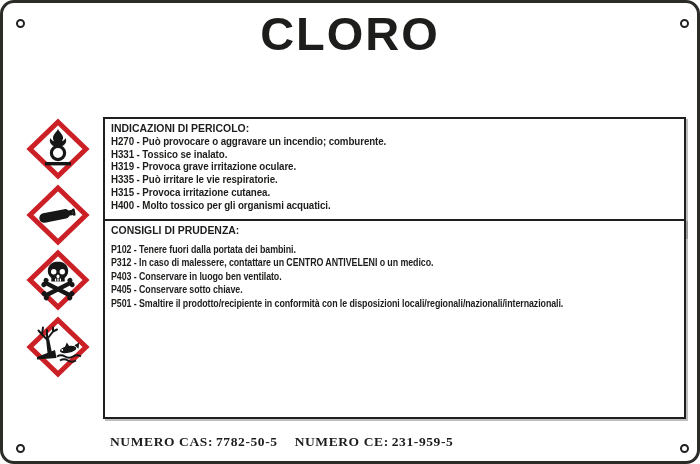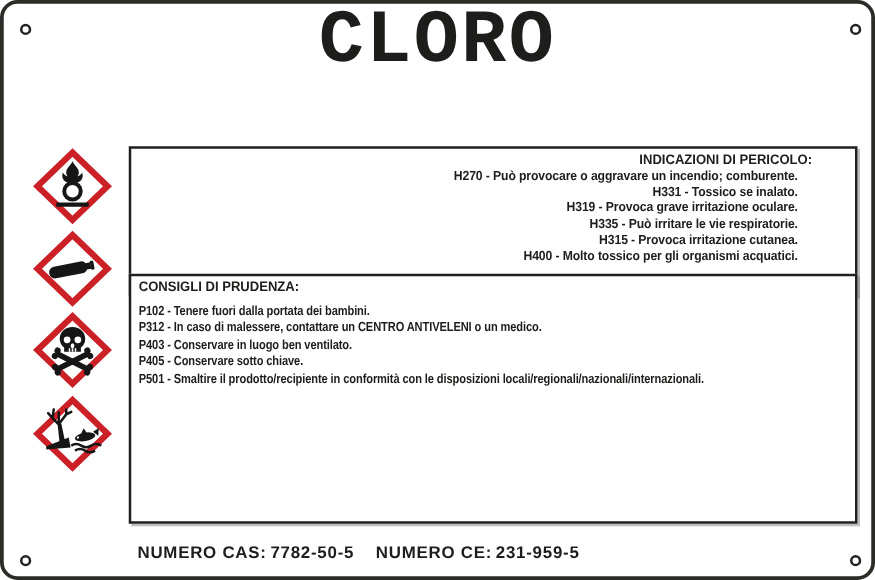--- a/index.html
+++ b/index.html
@@ -11,48 +11,48 @@
   .hole{
     position:absolute;width:9px;height:9px;box-sizing:border-box;background:#fff;
     border:2px solid #222;border-radius:50%;
   }
   .hole.tl{left:13px;top:16px;}
   .hole.tr{left:677px;top:16px;}
   .hole.bl{left:13px;top:441px;}
   .hole.br{left:677px;top:441px;}
   .title{
     position:absolute;left:0;right:0;top:4px;text-align:center;
-    font-weight:bold;font-size:60px;line-height:54px;letter-spacing:2px;color:#1d1d1b;font-family:Liberation Mono, monospace;
+    font-weight:bold;font-size:47px;line-height:54px;letter-spacing:2px;color:#1d1d1b;
   }
   .picto{position:absolute;left:23px;width:64px;height:62px;}
   .picto.p1{top:115px;}
   .picto.p2{top:181px;}
   .picto.p3{top:246px;}
   .picto.p4{top:313px;}
   .box{
     position:absolute;left:100px;width:583px;box-sizing:border-box;background:#fff;
     border:2px solid #1f1f1d;box-shadow:2px 2px 0 rgba(110,110,110,0.45);
     padding:3px 6px;color:#1d1d1b;
   }
-  .box.hazard{top:114px;height:120px;text-align:right;}
+  .box.hazard{top:114px;height:120px;}
   .box.precaution{top:216px;height:200px;}
   .box .header{
     font-weight:bold;font-size:11px;line-height:12.8px;white-space:nowrap;
     transform:scaleX(0.95);transform-origin:0 50%;
   }
   .box.precaution .header{line-height:13px;margin-bottom:6px;}
   .stmt{
     font-weight:bold;font-size:10.5px;white-space:nowrap;letter-spacing:-0.1px;
     transform-origin:0 50%;
   }
   .box.hazard .stmt{line-height:12.8px;transform:scaleX(0.93);}
   .box.precaution .stmt{line-height:13.4px;transform:scaleX(0.845);}
   .footer{
     position:absolute;left:107px;top:431px;font-weight:bold;font-size:13.5px;
-    letter-spacing:0.6px;color:#1d1d1b;white-space:nowrap;
+    letter-spacing:0.6px;color:#1d1d1b;white-space:nowrap;font-family:Liberation Serif, serif;
   }
   .footer .lbl{margin-right:3px;}
   .footer .val{margin-right:13px;}
   .footer .val:last-child{margin-right:0;}
 </style>
 </head>
 <body>
 
 <div class="sign">
 

